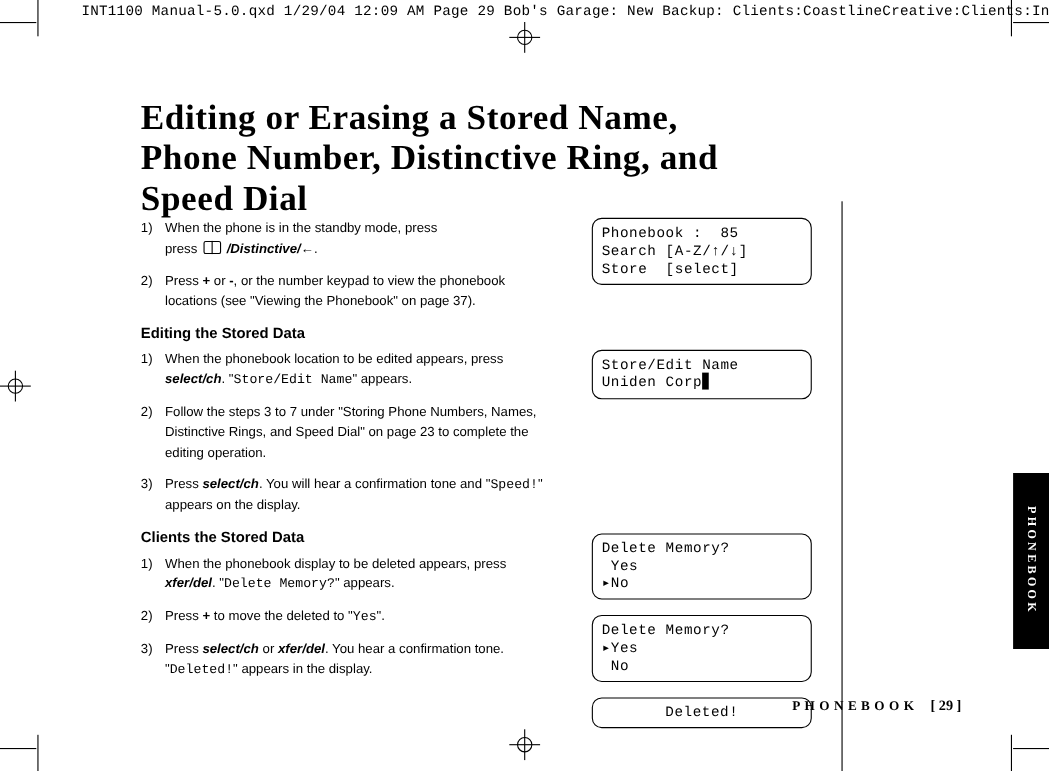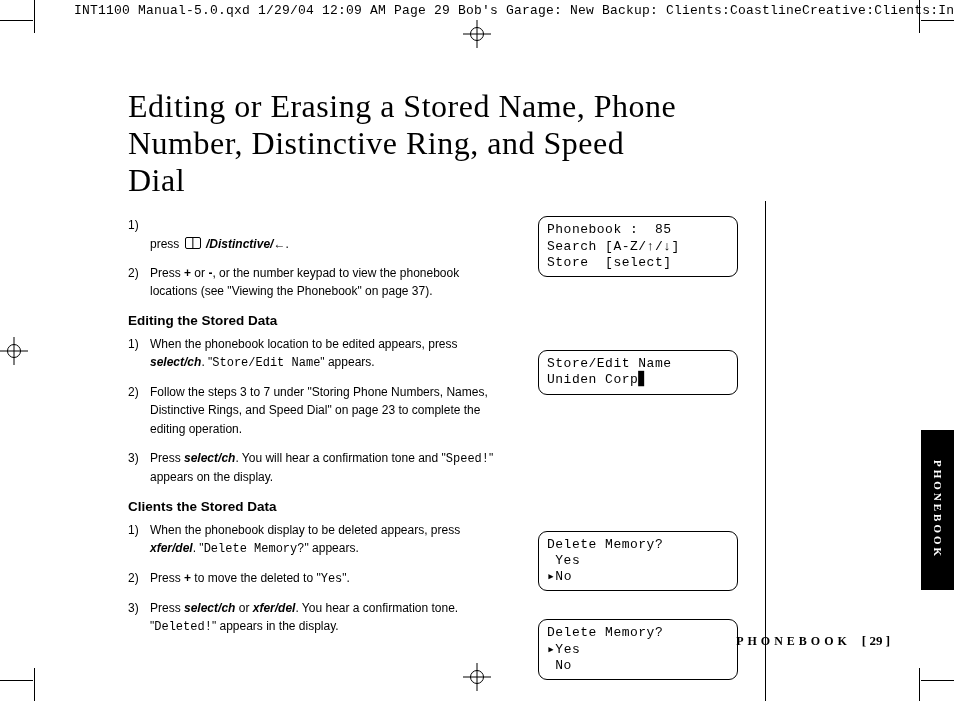--- a/index.html
+++ b/index.html
@@ -78,24 +78,24 @@
   
   .live {
     position: absolute;
     top: 38px;
     bottom: 38px;
     left: 38px;
     right: 38px;
   }
   .title {
     font-family: Georgia, "Times New Roman", serif;
-    font-weight: 400;
+    font-weight: 700;
     font-size: 32px;
     line-height: 1.15;
-    margin: 50px 0 18px 90px;
+    margin: 50px 0 0 90px;
     max-width: 560px;
     letter-spacing: 0.5px;
   }
   .body {
     position: relative;
     margin-left: 90px;
     display: flex;
   }
   .col-text {
     width: 380px;
@@ -155,31 +155,31 @@
   }
   .lcd {
     width: 182px;
     border: 1px solid #000;
     border-radius: 9px;
     padding: 5px 8px 5px 8px;
     font-family: var(--lcd-font);
     font-size: 13px;
     line-height: 1.25;
     letter-spacing: 0.5px;
-    margin-bottom: 28px;
+    margin-bottom: 14px;
     white-space: pre;
   }
   .lcd.center { text-align: center; }
   .lcd-spacer-sm { height: 45px; }
   .lcd-spacer-lg { height: 108px; }
   
   .footer {
     position: absolute;
     bottom: 14px;
-    right: 26px;
+    right: 42px;
     font-family: Georgia, serif;
     font-weight: 700;
     font-size: 12px;
     letter-spacing: 4px;
     text-align: center;
   }
   .footer .pg {
     letter-spacing: normal;
     font-weight: 700;
     font-size: 13px;
@@ -235,21 +235,21 @@
 
     <h1 class="title">Editing or Erasing a Stored Name, Phone Number, Distinctive Ring, and Speed Dial</h1>
 
     <div class="body">
 
       <div class="col-text">
 
         <div class="step">
           <div class="num">1)</div>
           <div class="txt">
-            <br>
+            <span>When the phone is in the standby mode, press </span><br>
             <span>press </span>
             <span class="book-icon"></span>
             <span class="bi">/Distinctive/</span><span class="left-arrow">←</span><span>.</span>
           </div>
         </div>
 
         <div class="step">
           <div class="num">2)</div>
           <div class="txt">
             <span>Press </span><b>+</b><span> or </span><b>-</b><span>, or the number keypad to view the phonebook locations (see "Viewing the Phonebook" on page 37).</span>

